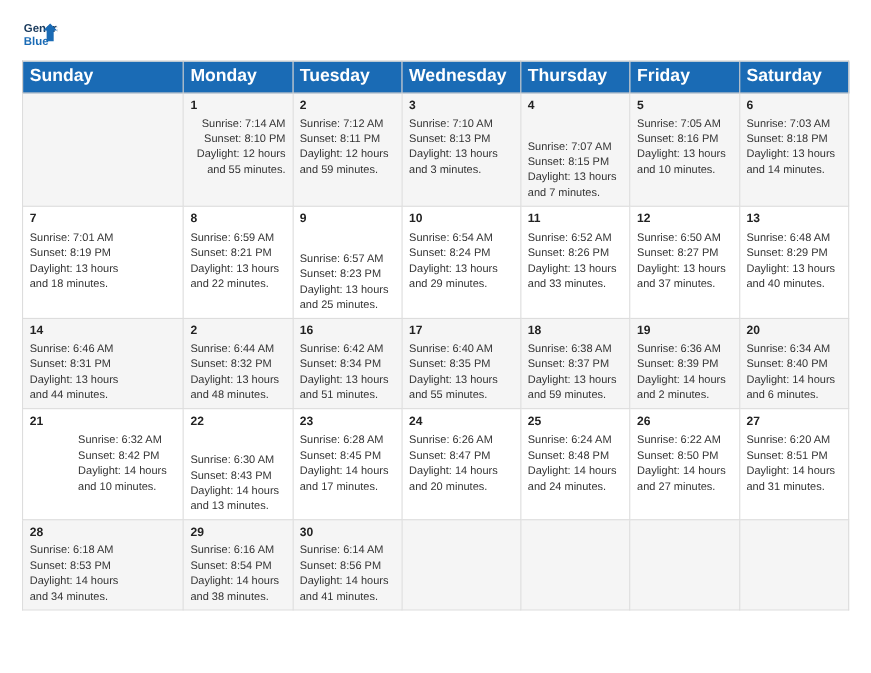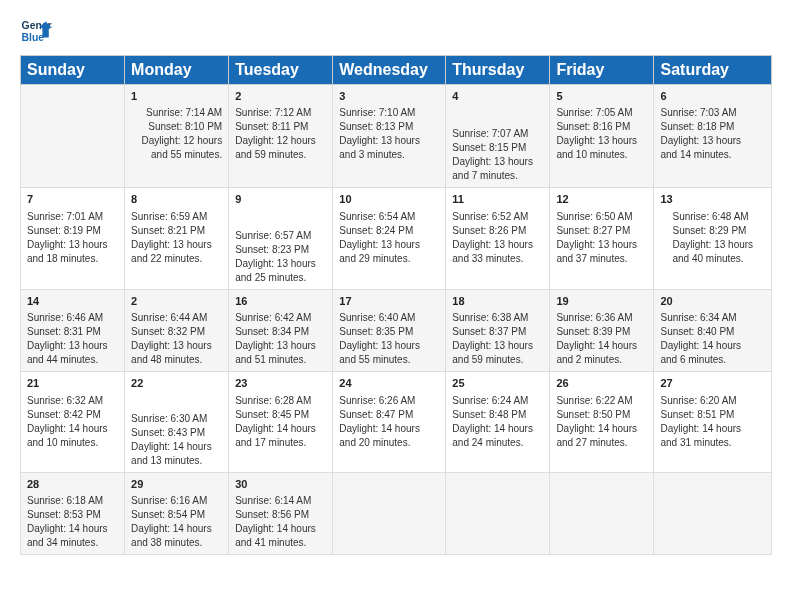--- a/index.html
+++ b/index.html
@@ -194,21 +194,21 @@
           </td>
           <td>
             <span class="day-number">12</span>
             <div class="day-info" style="white-space: pre-line;">Sunrise: 6:50 AM
 Sunset: 8:27 PM
 Daylight: 13 hours
 and 37 minutes.</div>
           </td>
           <td>
             <span class="day-number">13</span>
-            <div class="day-info" style="white-space: pre-line; margin-left: 12px;">Sunrise: 6:48 AM
+            <div class="day-info" style="white-space: pre-line;">Sunrise: 6:48 AM
 Sunset: 8:29 PM
 Daylight: 13 hours
 and 40 minutes.</div>
           </td>
         </tr>
         <tr>
           <td>
             <span class="day-number">14</span>
             <div class="day-info" style="white-space: pre-line;">Sunrise: 6:46 AM
 Sunset: 8:31 PM
@@ -254,21 +254,21 @@
             <span class="day-number">20</span>
             <div class="day-info" style="white-space: pre-line;">Sunrise: 6:34 AM
 Sunset: 8:40 PM
 Daylight: 14 hours
 and 6 minutes.</div>
           </td>
         </tr>
         <tr>
           <td>
             <span class="day-number">21</span>
-            <div class="day-info" style="white-space: pre-line;">Sunrise: 6:32 AM
+            <div class="day-info" style="white-space: pre-line; margin-left: 44px;">Sunrise: 6:32 AM
 Sunset: 8:42 PM
 Daylight: 14 hours
 and 10 minutes.</div>
           </td>
           <td>
             <span class="day-number">22</span>
             <div class="day-info" style="white-space: pre-line; margin-top: 20px;">Sunrise: 6:30 AM
 Sunset: 8:43 PM
 Daylight: 14 hours
 and 13 minutes.</div>

